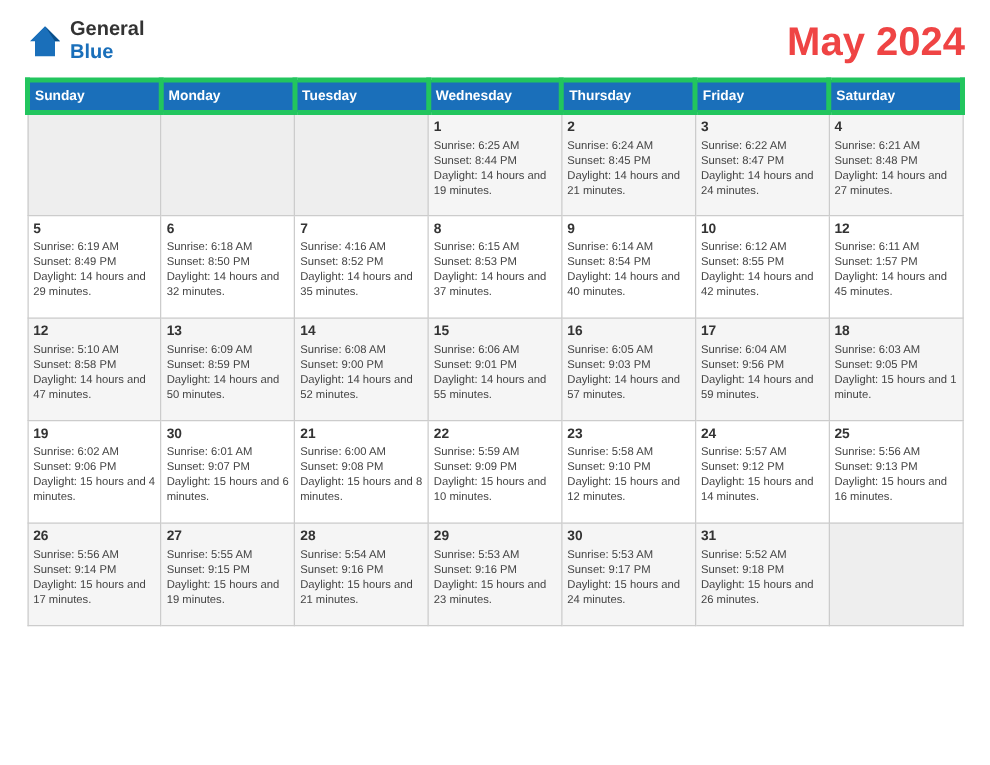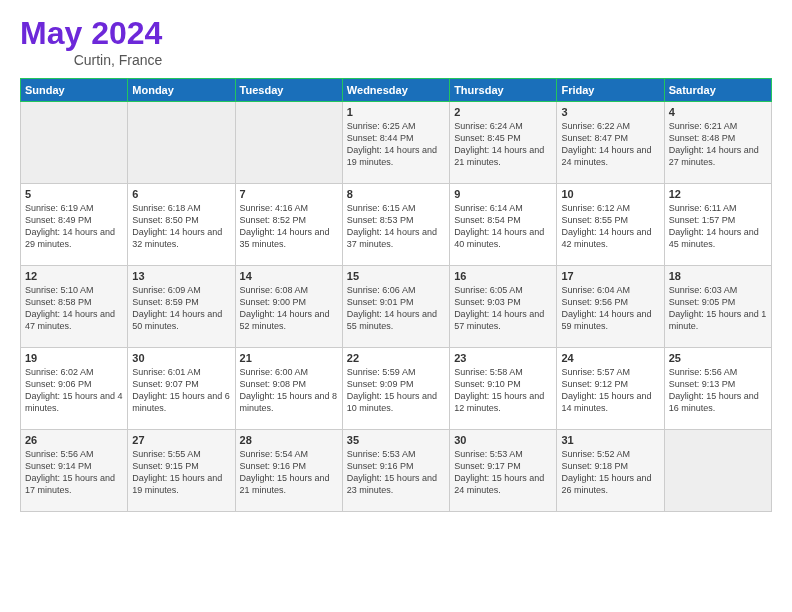--- a/index.html
+++ b/index.html
@@ -34,39 +34,39 @@
     .logo-icon {
       width: 32px;
       height: 32px;
     }
     .title-block {
       text-align: right;
     }
     .month-year {
       font-size: 32px;
       font-weight: bold;
-      color: #6d28d9;
+      color: #ef4444;
     }
     .location {
       font-size: 14px;
       color: #555;
     }
     table {
       width: 100%;
       border-collapse: collapse;
       table-layout: fixed;
     }
     thead th {
       background-color: #1a6fba;
       color: #fff;
       font-size: 11px;
       font-weight: bold;
       padding: 5px 4px;
       text-align: left;
-      border: 1px solid #22c55e;
+      border: 4px solid #22c55e;
     }
     tbody td {
       border: 1px solid #ccc;
       vertical-align: top;
       padding: 4px 4px;
       font-size: 9.5px;
       color: #333;
       height: 82px;
     }
     tbody tr:nth-child(odd) td {
@@ -89,23 +89,32 @@
     }
     .empty-cell {
       background-color: #eee !important;
     }
   </style>
 </head>
 <body>
 
 <div class="page">
   <div class="header">
+    <div class="logo">
+      <svg class="logo-icon" viewBox="0 0 40 40">
+        <polygon points="20,5 35,20 30,20 30,35 10,35 10,20 5,20" fill="#1a6fba"></polygon>
+        <polygon points="20,5 35,20 30,20" fill="#0a4f8a"></polygon>
+      </svg>
+      <div class="logo-text">
+        <span style="font-size:16px;font-weight:bold;color:#333;">General</span>
+        <span style="font-size:16px;font-weight:bold;color:#1a6fba;">Blue</span>
+      </div>
+    </div>
     <div class="title-block">
       <div class="month-year">May 2024</div>
-      <div class="location">Curtin, France</div>
     </div>
   </div>
 
   <table>
     <thead>
       <tr>
       <th>Sunday</th>
           <th>Monday</th>
           <th>Tuesday</th>
           <th>Wednesday</th>
@@ -317,21 +326,21 @@
 and 19 minutes.</div>
           </td>
           <td>
             <span class="day-number">28</span>
             <div class="day-detail">Sunrise: 5:54 AM
 Sunset: 9:16 PM
 Daylight: 15 hours
 and 21 minutes.</div>
           </td>
           <td>
-            <span class="day-number">35</span>
+            <span class="day-number">29</span>
             <div class="day-detail">Sunrise: 5:53 AM
 Sunset: 9:16 PM
 Daylight: 15 hours
 and 23 minutes.</div>
           </td>
           <td>
             <span class="day-number">30</span>
             <div class="day-detail">Sunrise: 5:53 AM
 Sunset: 9:17 PM
 Daylight: 15 hours

